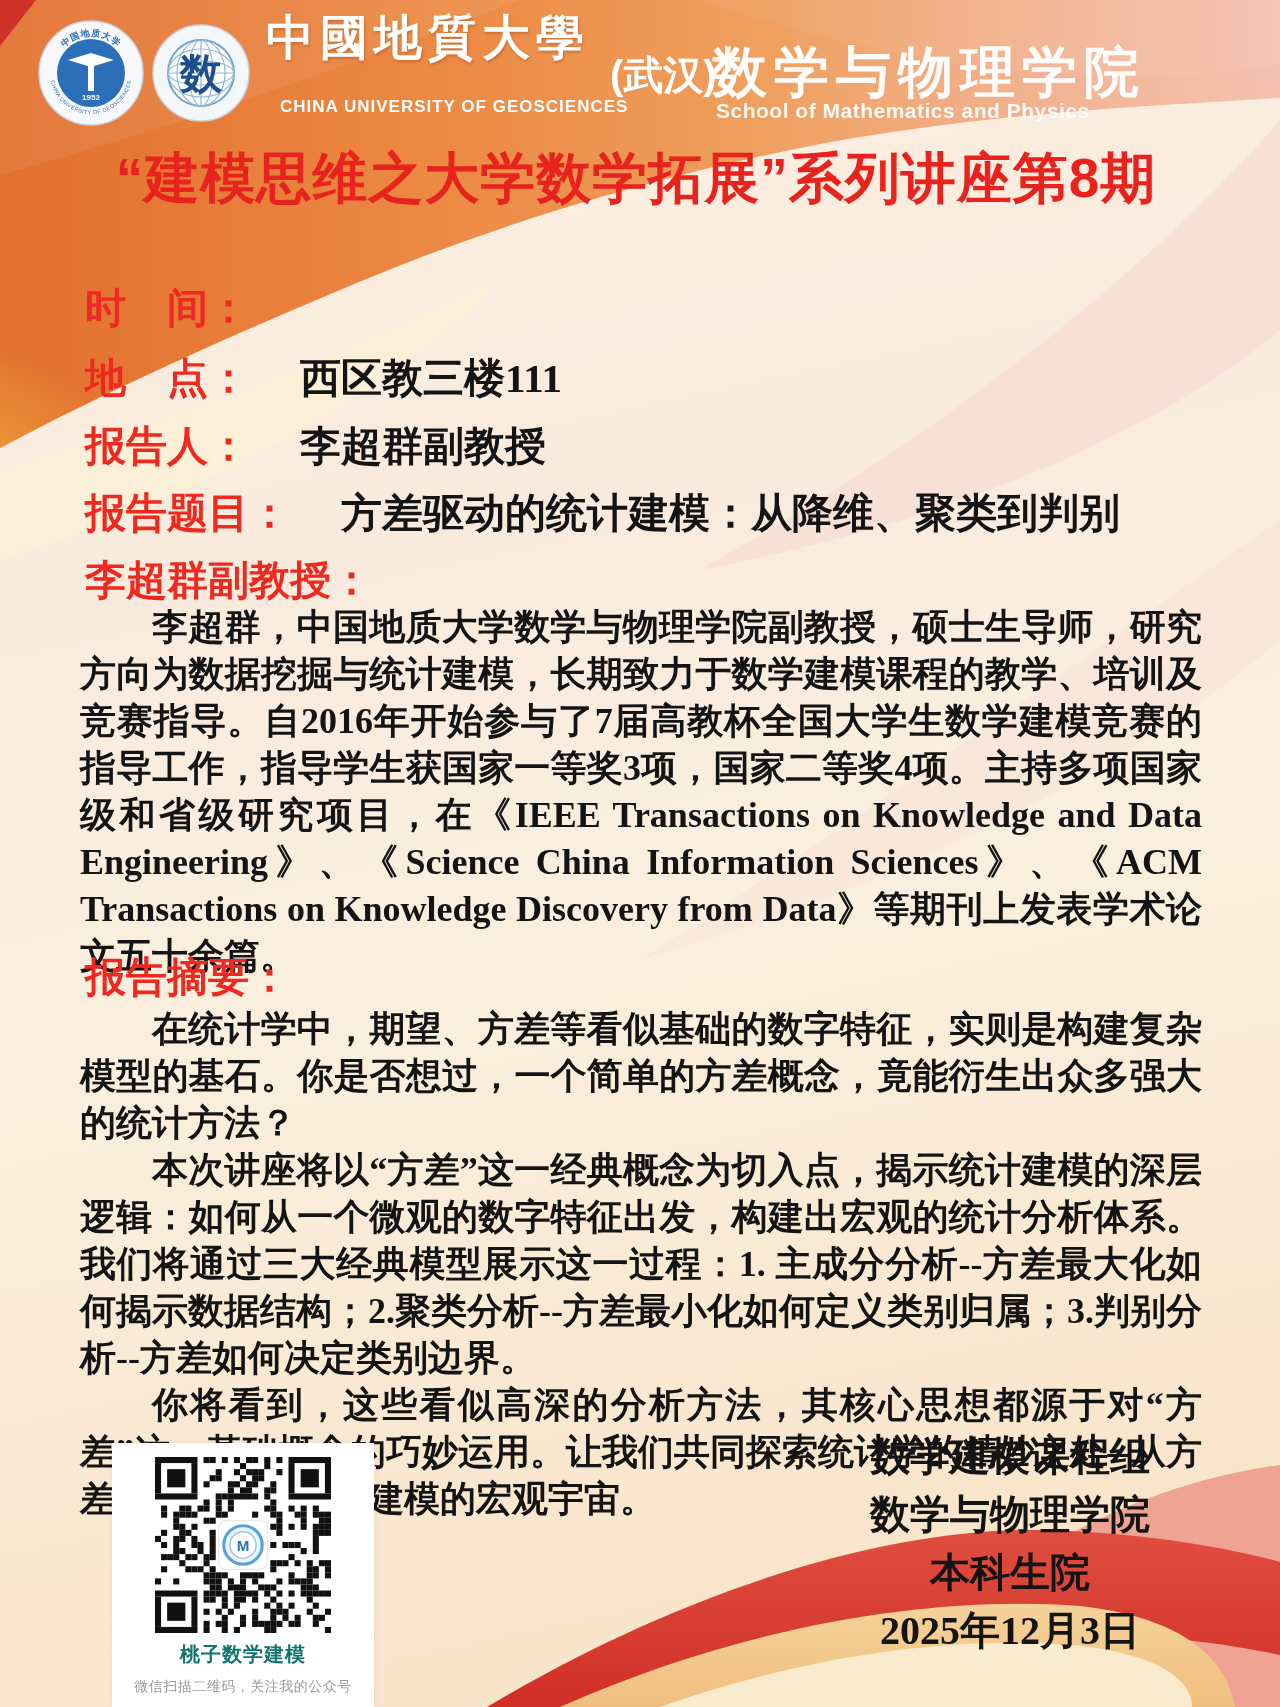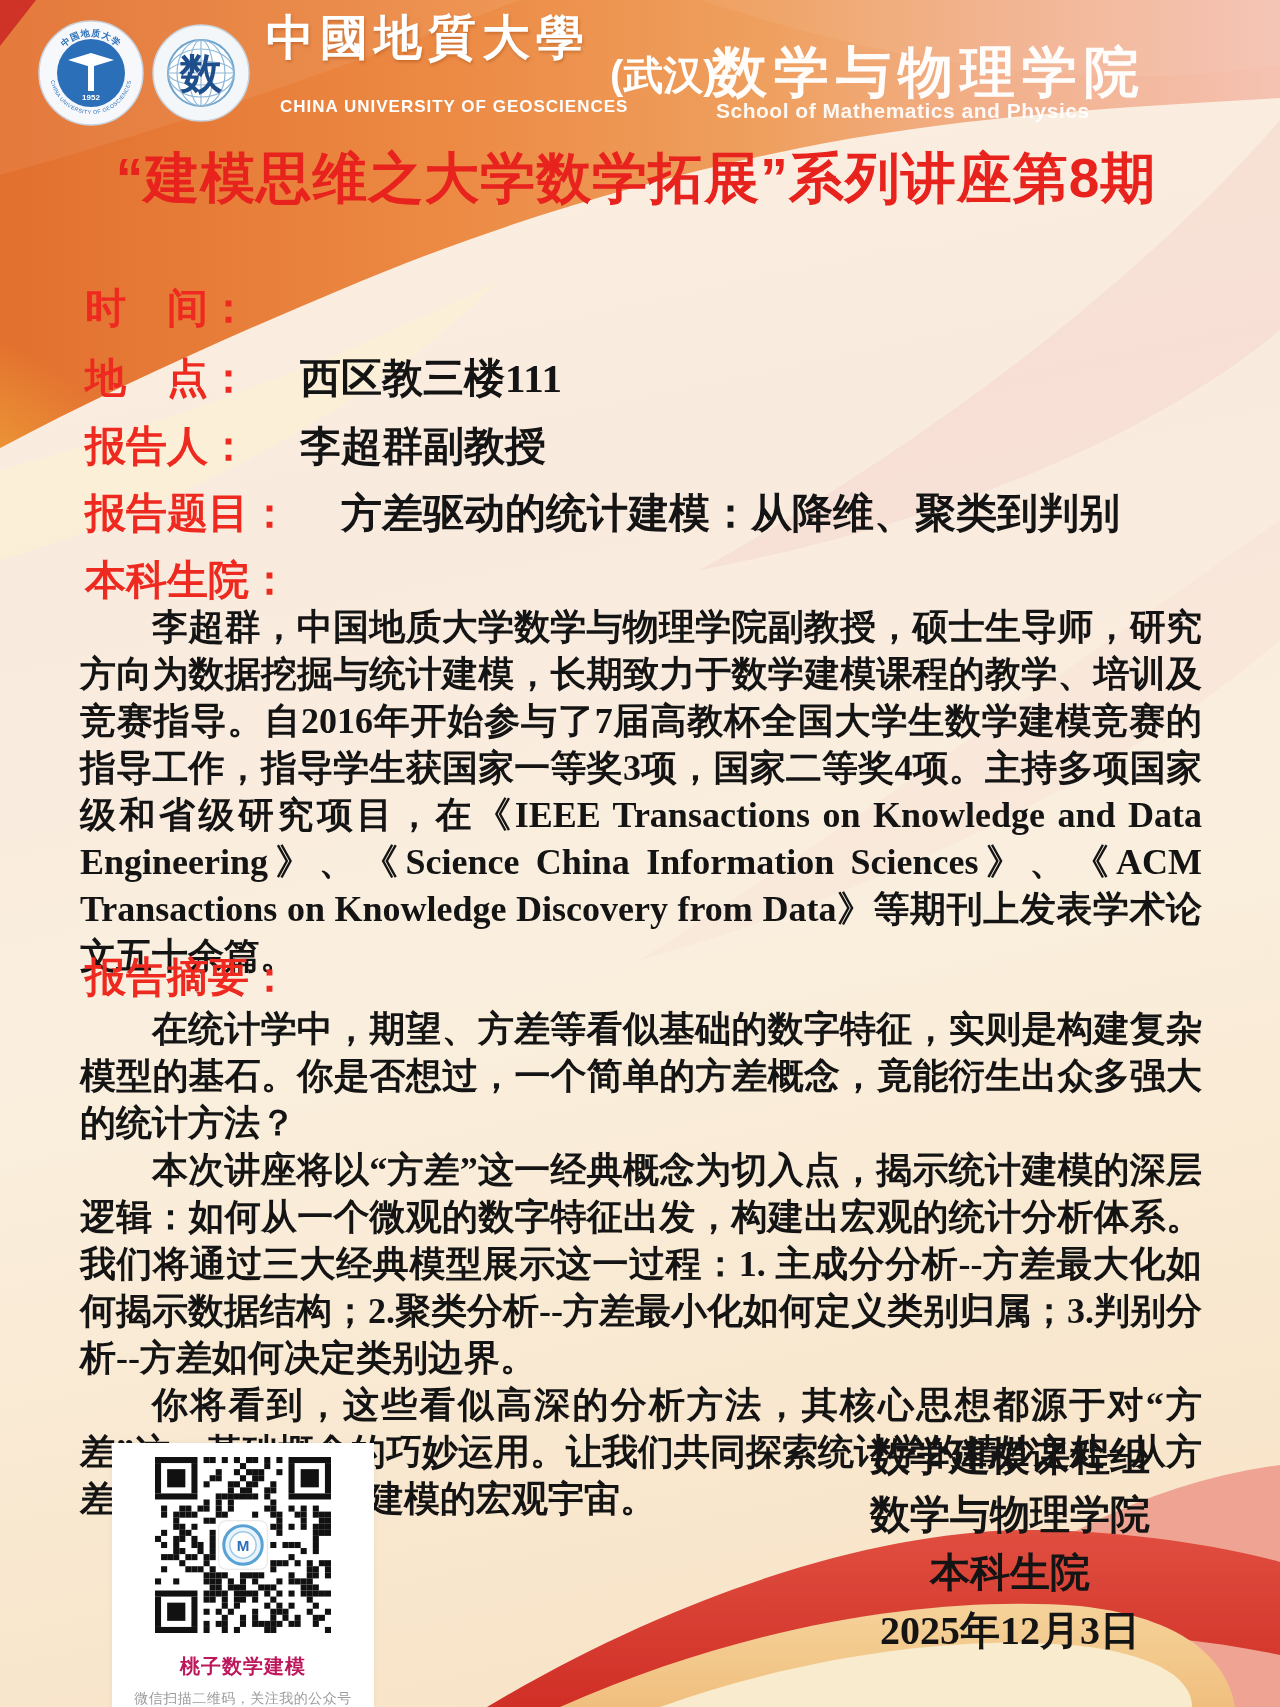--- a/index.html
+++ b/index.html
@@ -45,21 +45,21 @@
 
   
   .signature{position:absolute;left:810px;top:1428px;width:400px;text-align:center;
     color:#141414;font-size:40px;font-weight:700;line-height:58px;
     font-family:"Liberation Serif","DejaVu Serif",serif;}
 
   
   .qr-card{position:absolute;left:112px;top:1443px;width:262px;height:264px;background:#ffffff;
     z-index:3;text-align:center;box-shadow:0 0 6px rgba(0,0,0,.06);}
   .qr-wrap{margin:14px auto 0 auto;width:176px;height:176px;position:relative;}
-  .qr-name{margin-top:20px;color:#be185d;font-size:20px;font-weight:bold;letter-spacing:1px;}
+  .qr-name{margin-top:8px;color:#0f766e;font-size:20px;font-weight:bold;letter-spacing:1px;}
   .qr-caption{margin-top:10px;color:#9b9b9b;font-size:14px;letter-spacing:.5px;}
 </style>
 </head>
 <body>
 
 <div class="poster">
 
   <svg class="bg-svg" viewBox="0 0 1280 1707" preserveAspectRatio="none">
     <defs>
       <linearGradient id="gBand" x1="0" y1="0" x2="1" y2="0">
@@ -159,21 +159,21 @@
     </div>
     <div class="info-row row-3">
       <span class="info-label">报告题目：</span>
       <span class="info-value">方差驱动的统计建模：从降维、聚类到判别</span>
     </div>
     <div class="info-row row-2">
       <span class="info-label">报告人：</span>
       <span class="info-value">李超群副教授</span>
     </div>
 
-    <div class="sec-heading bio-heading">本科生院：</div>
+    <div class="sec-heading bio-heading">李超群副教授：</div>
     <p class="para bio-para">李超群，中国地质大学数学与物理学院副教授，硕士生导师，研究方向为数据挖掘与统计建模，长期致力于数学建模课程的教学、培训及竞赛指导。自2016年开始参与了7届高教杯全国大学生数学建模竞赛的指导工作，指导学生获国家一等奖3项，国家二等奖4项。主持多项国家级和省级研究项目，在《IEEE Transactions on Knowledge and Data Engineering》、《Science China Information Sciences》、《ACM Transactions on Knowledge Discovery from Data》等期刊上发表学术论文五十余篇。</p>
 
     <div class="sec-heading abs-heading">报告摘要：</div>
     <div class="abs-paras">
       <p class="para">在统计学中，期望、方差等看似基础的数字特征，实则是构建复杂模型的基石。你是否想过，一个简单的方差概念，竟能衍生出众多强大的统计方法？</p>
       <p class="para">本次讲座将以“方差”这一经典概念为切入点，揭示统计建模的深层逻辑：如何从一个微观的数字特征出发，构建出宏观的统计分析体系。我们将通过三大经典模型展示这一过程：1. 主成分分析--方差最大化如何揭示数据结构；2.聚类分析--方差最小化如何定义类别归属；3.判别分析--方差如何决定类别边界。</p>
       <p class="para">你将看到，这些看似高深的分析方法，其核心思想都源于对“方差”这一基础概念的巧妙运用。让我们共同探索统计学的精妙之处--从方差的微观世界，到建模的宏观宇宙。</p>
     </div>
 
     <div class="signature">

